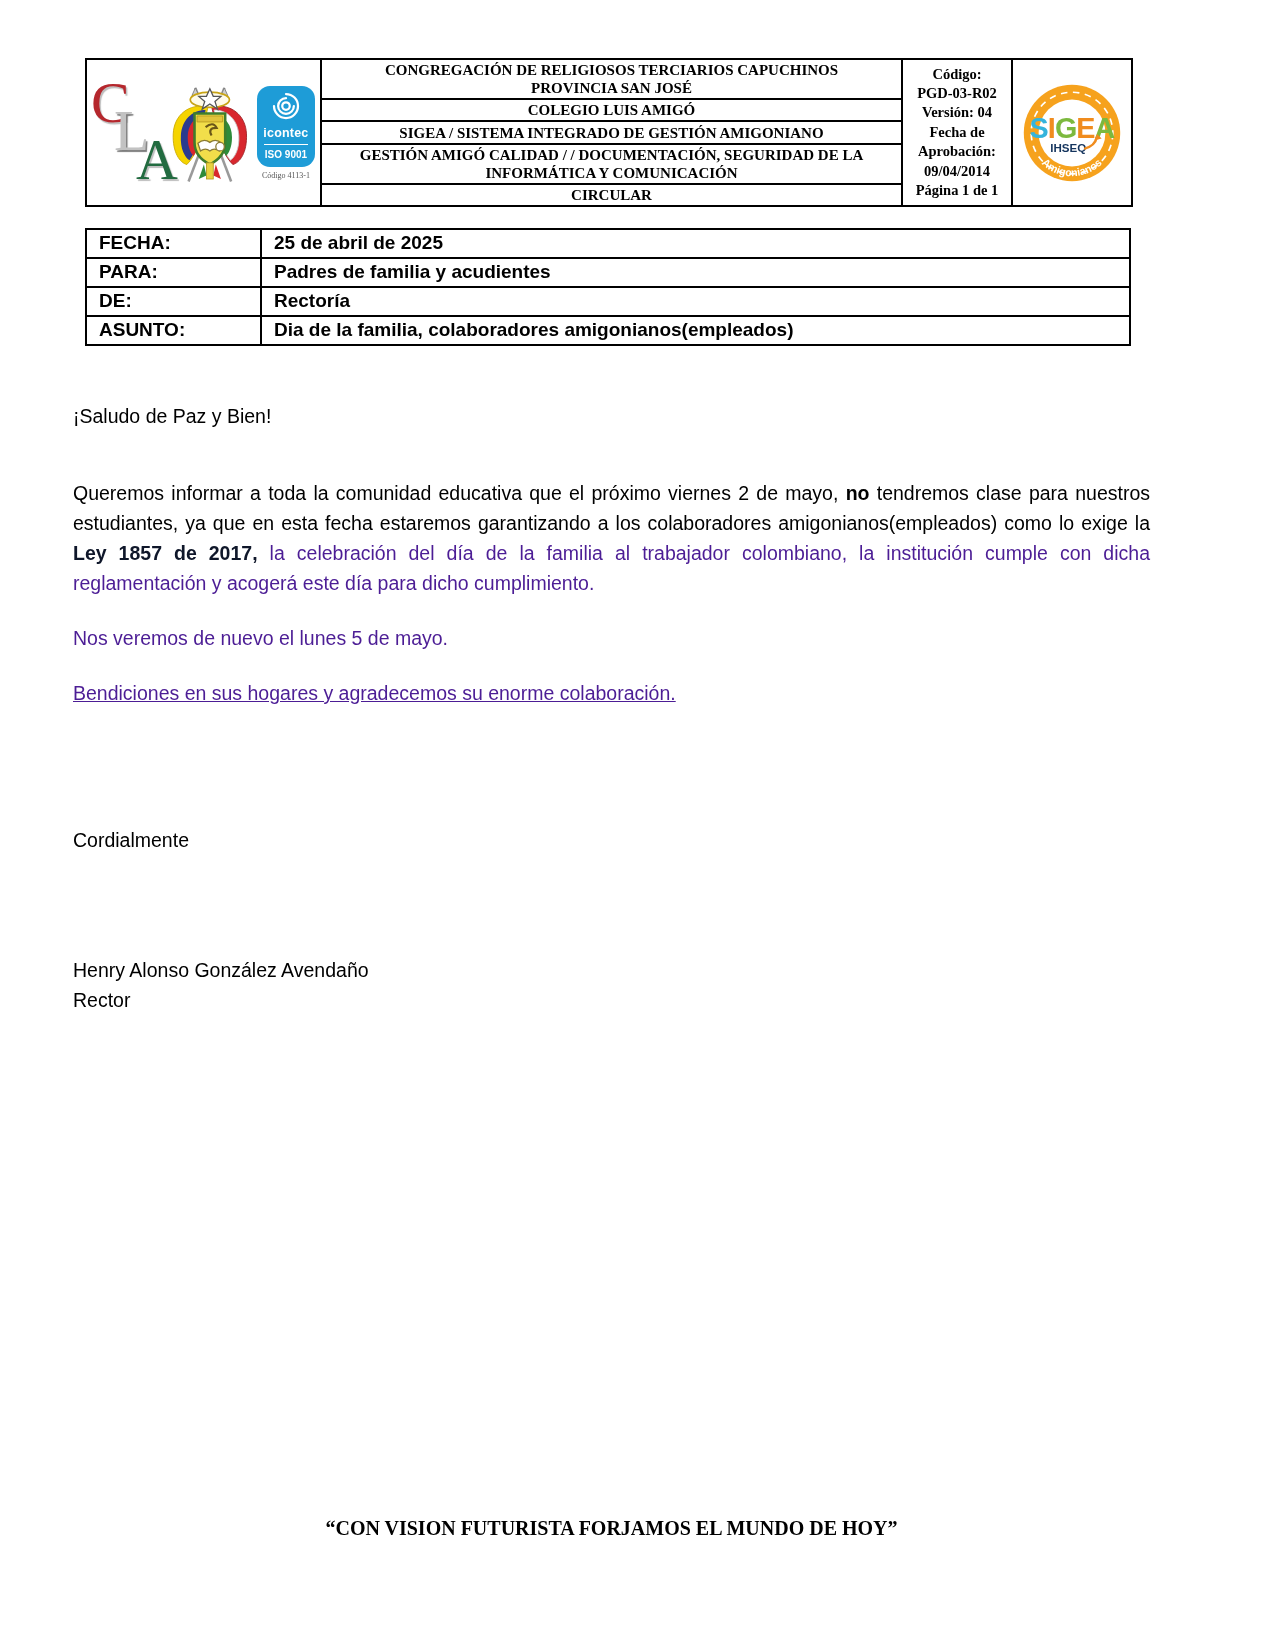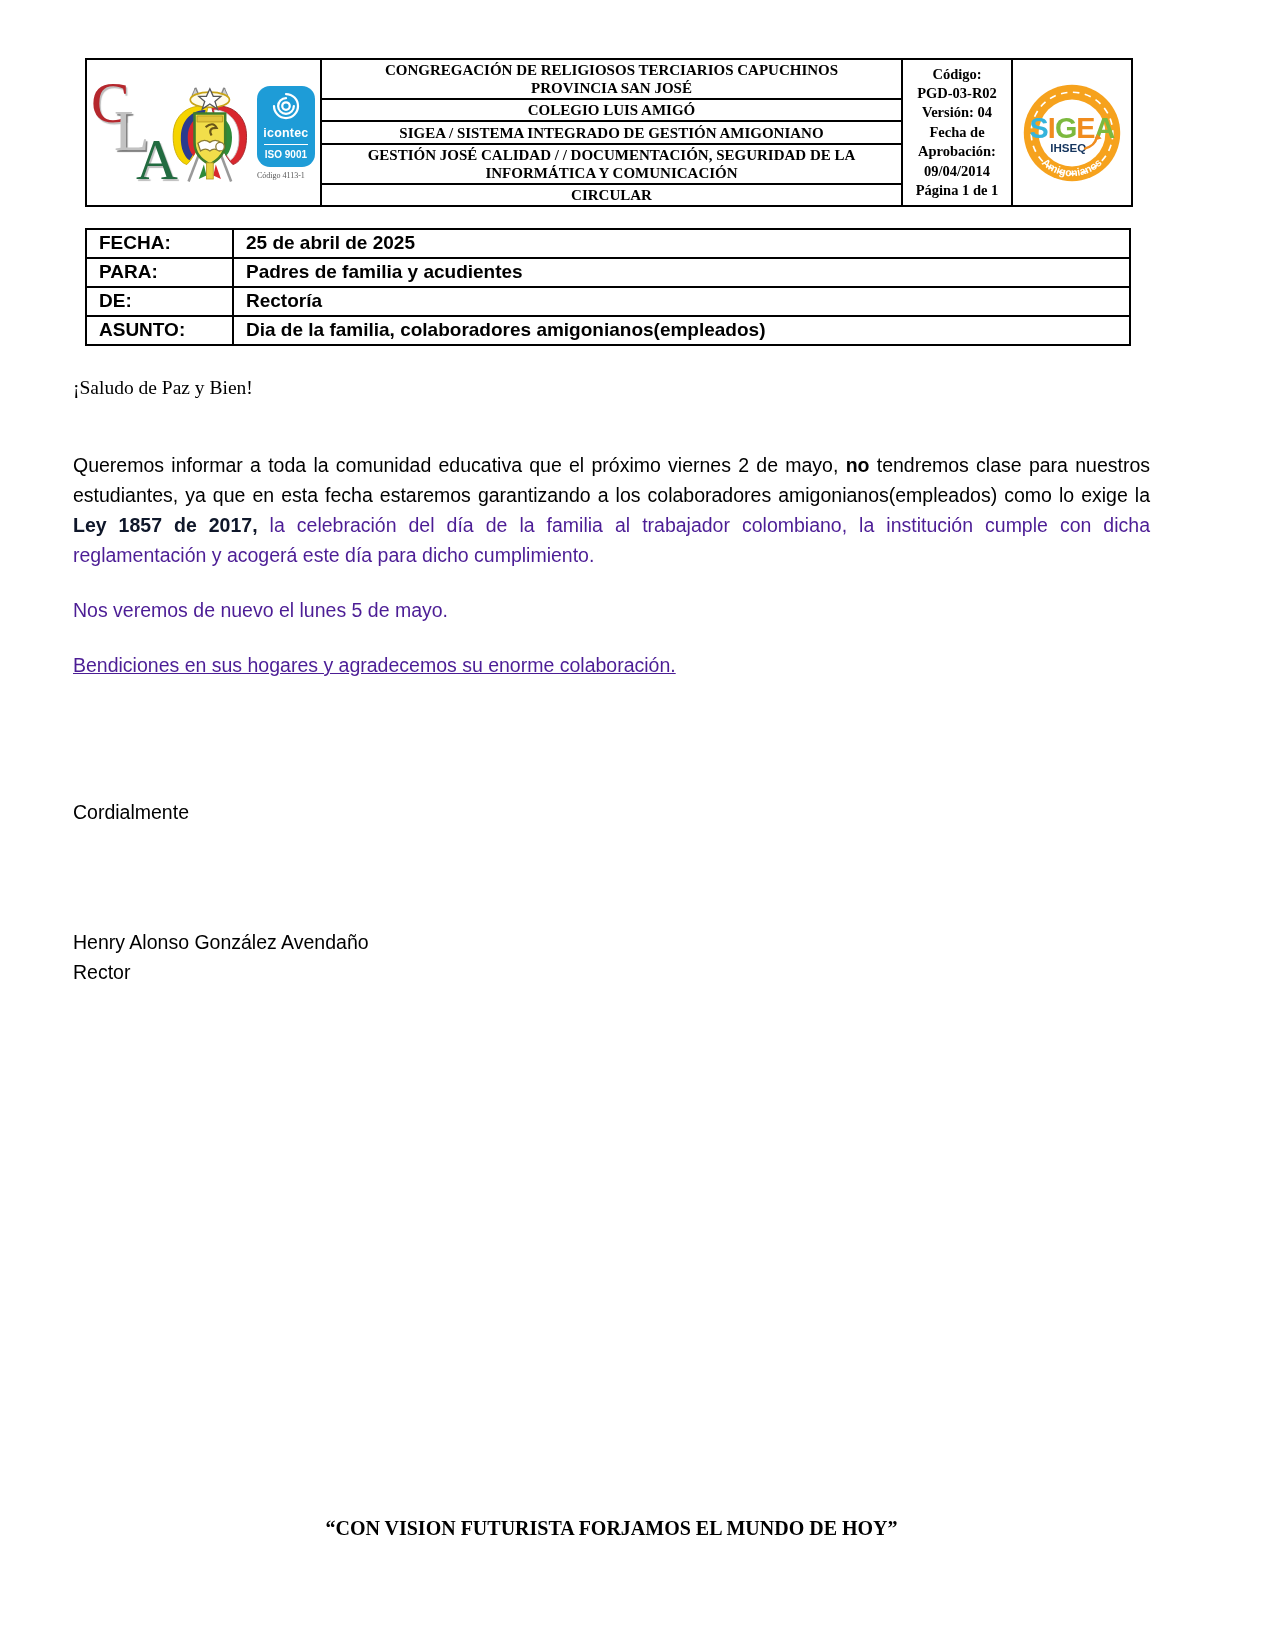--- a/index.html
+++ b/index.html
@@ -32,45 +32,45 @@
   }
 
   
   .logos-wrap { display:flex; align-items:center; justify-content:space-between; padding:2px 5px; height:135px; }
   .cla-logo { position:relative; width:76px; height:118px; font-family:"Liberation Serif", serif; }
   .cla-logo span { position:absolute; font-size:58px; line-height:1; }
   .cla-c { left:-1px; top:0;   color:#b5272d; text-shadow:1.5px 1.5px 1px #bdbdbd; }
   .cla-l { left:22px; top:28px; color:#c2c2c2; text-shadow:1.5px 1.5px 1px #7e7e7e; }
   .cla-a { left:44px; top:57px; color:#226b40; text-shadow:1.5px 1.5px 1px #bdbdbd; }
 
-  .icontec { display:flex; flex-direction:column; width:62px; }
+  .icontec { display:flex; flex-direction:column; align-items:center; width:62px; }
   .icontec-badge {
     width:58px; background:#1e9cd7; border-radius:13px; color:#fff;
     text-align:center; padding:5px 0 7px;
   }
   .icontec-name { font-size:12.5px; font-weight:bold; letter-spacing:.2px; margin-top:1px; }
   .icontec-iso  { font-size:10px; font-weight:bold; border-top:1.5px solid #fff; margin:4px 7px 0; padding-top:4px; }
   .icontec-code { font-family:"Liberation Serif", serif; font-size:8px; color:#555; margin-top:4px; }
 
   .sigea-wrap { display:flex; align-items:center; justify-content:center; height:135px; }
 
   
   .info-table {
     position:absolute; top:228px; left:85px; width:1046px;
     border-collapse:collapse; table-layout:fixed;
   }
   .info-table td {
     border:2px solid #000; height:29px; font-size:19px; font-weight:bold;
     padding:1px 10px 2px 12px; vertical-align:middle;
   }
-  .info-label { width:147px; }
+  .info-label { width:175px; }
 
   
   .body-text { position:absolute; top:345px; left:73px; width:1077px; font-size:19.5px; line-height:30px; }
-  .greeting  { margin-top:28px;font-family:Liberation Serif, serif; }
+  .greeting  { margin-top:56px; }
   .para1     { margin-top:47px; text-align:justify; }
   .para2     { margin-top:25px; }
   .para3     { margin-top:25px;text-decoration:underline; }
   .closing   { margin-top:117px; }
   .signature { margin-top:100px; }
   .gray      { color:#4c1d95; }
   .bold      { font-weight:bold; }
   .law       { color:#0f172a; font-weight:bold; }
 
   
@@ -169,21 +169,21 @@
         </div>
       </td>
     </tr>
     <tr>
           <td class="center-cell r2">COLEGIO LUIS AMIGÓ</td>
         </tr>
     <tr>
           <td class="center-cell r3">SIGEA / SISTEMA INTEGRADO DE GESTIÓN AMIGONIANO</td>
         </tr>
     <tr>
-          <td class="center-cell r4">GESTIÓN JOSÉ CALIDAD / / DOCUMENTACIÓN, SEGURIDAD DE LA INFORMÁTICA Y COMUNICACIÓN</td>
+          <td class="center-cell r4">GESTIÓN AMIGÓ CALIDAD / / DOCUMENTACIÓN, SEGURIDAD DE LA INFORMÁTICA Y COMUNICACIÓN</td>
         </tr>
     <tr>
           <td class="center-cell r5">CIRCULAR</td>
         </tr>
   </tbody>
     </table>
 
   <table class="info-table">
     <tbody>
         <tr>

